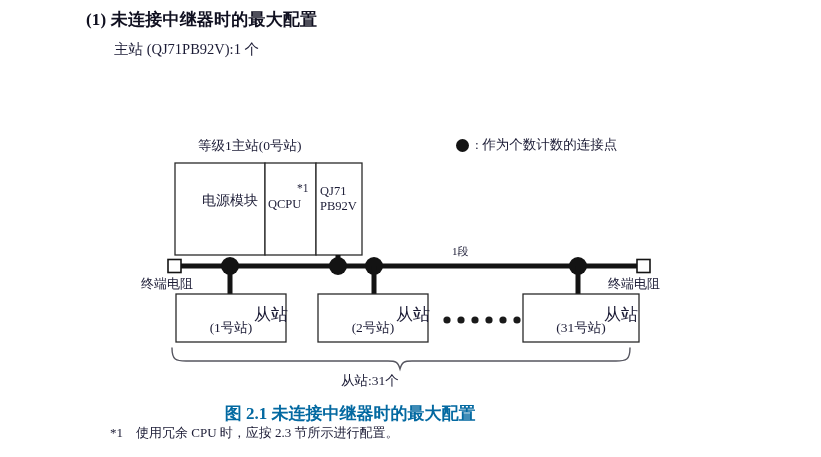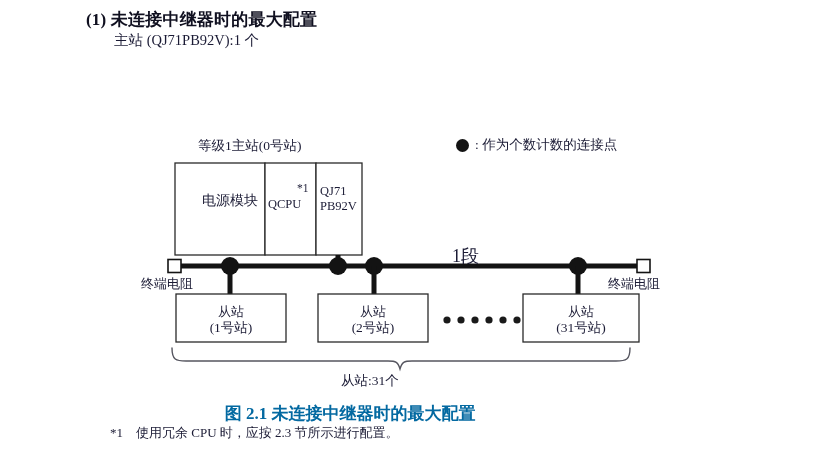--- a/index.html
+++ b/index.html
@@ -29,21 +29,21 @@
     letter-spacing: 0.2px;
     color: #101020;
     white-space: nowrap;
   }
   .spec-line {
     font-size: 14.5px;
     color: #1b1b35;
     margin-left: 28px;
     white-space: nowrap;
   }
-  #spec-master { }
+  #spec-master { margin-top: 9px; }
   #spec-slave  { margin-top: 8px; }
 
   
   #diagram {
     position: absolute;
     left: 0;
     top: 0;
     width: 821px;
     height: 457px;
   }
@@ -82,26 +82,26 @@
   }
 
   
   #psu-label   { left: 186px; top: 192px; font-size: 14px; width: 88px; text-align: center; }
   #qcpu-label  { left: 268px; top: 197px; font-size: 12.5px; }
   #qcpu-star   { left: 297px; top: 182px; font-size: 11.5px; }
   #pb-line1    { left: 320px; top: 184px; font-size: 12.5px; }
   #pb-line2    { left: 320px; top: 199px; font-size: 12.5px; }
 
   
-  #seg-label      { left: 452px; top: 244px; font-size: 18px; }
+  #seg-label      { left: 452px; top: 244px; font-size: 11px; }
   #term-left      { left: 141px; top: 275px; font-size: 13px; }
   #term-right     { left: 608px; top: 275px; font-size: 13px; }
 
   
-  .slave-l1 { font-size: 13px; text-align: center; }
+  .slave-l1 { font-size: 17px; text-align: center; margin-left: 40px; }
   .slave-l2 { font-size: 13.5px; text-align: center; }
   #s1-l1 { left: 178px; top: 303px; width: 106px; }
   #s1-l2 { left: 178px; top: 319px; width: 106px; }
   #s2-l1 { left: 320px; top: 303px; width: 106px; }
   #s2-l2 { left: 320px; top: 319px; width: 106px; }
   #s3-l1 { left: 523px; top: 303px; width: 116px; }
   #s3-l2 { left: 523px; top: 319px; width: 116px; }
 
   #brace-label { left: 341px; top: 372px; font-size: 13.5px; }
 

